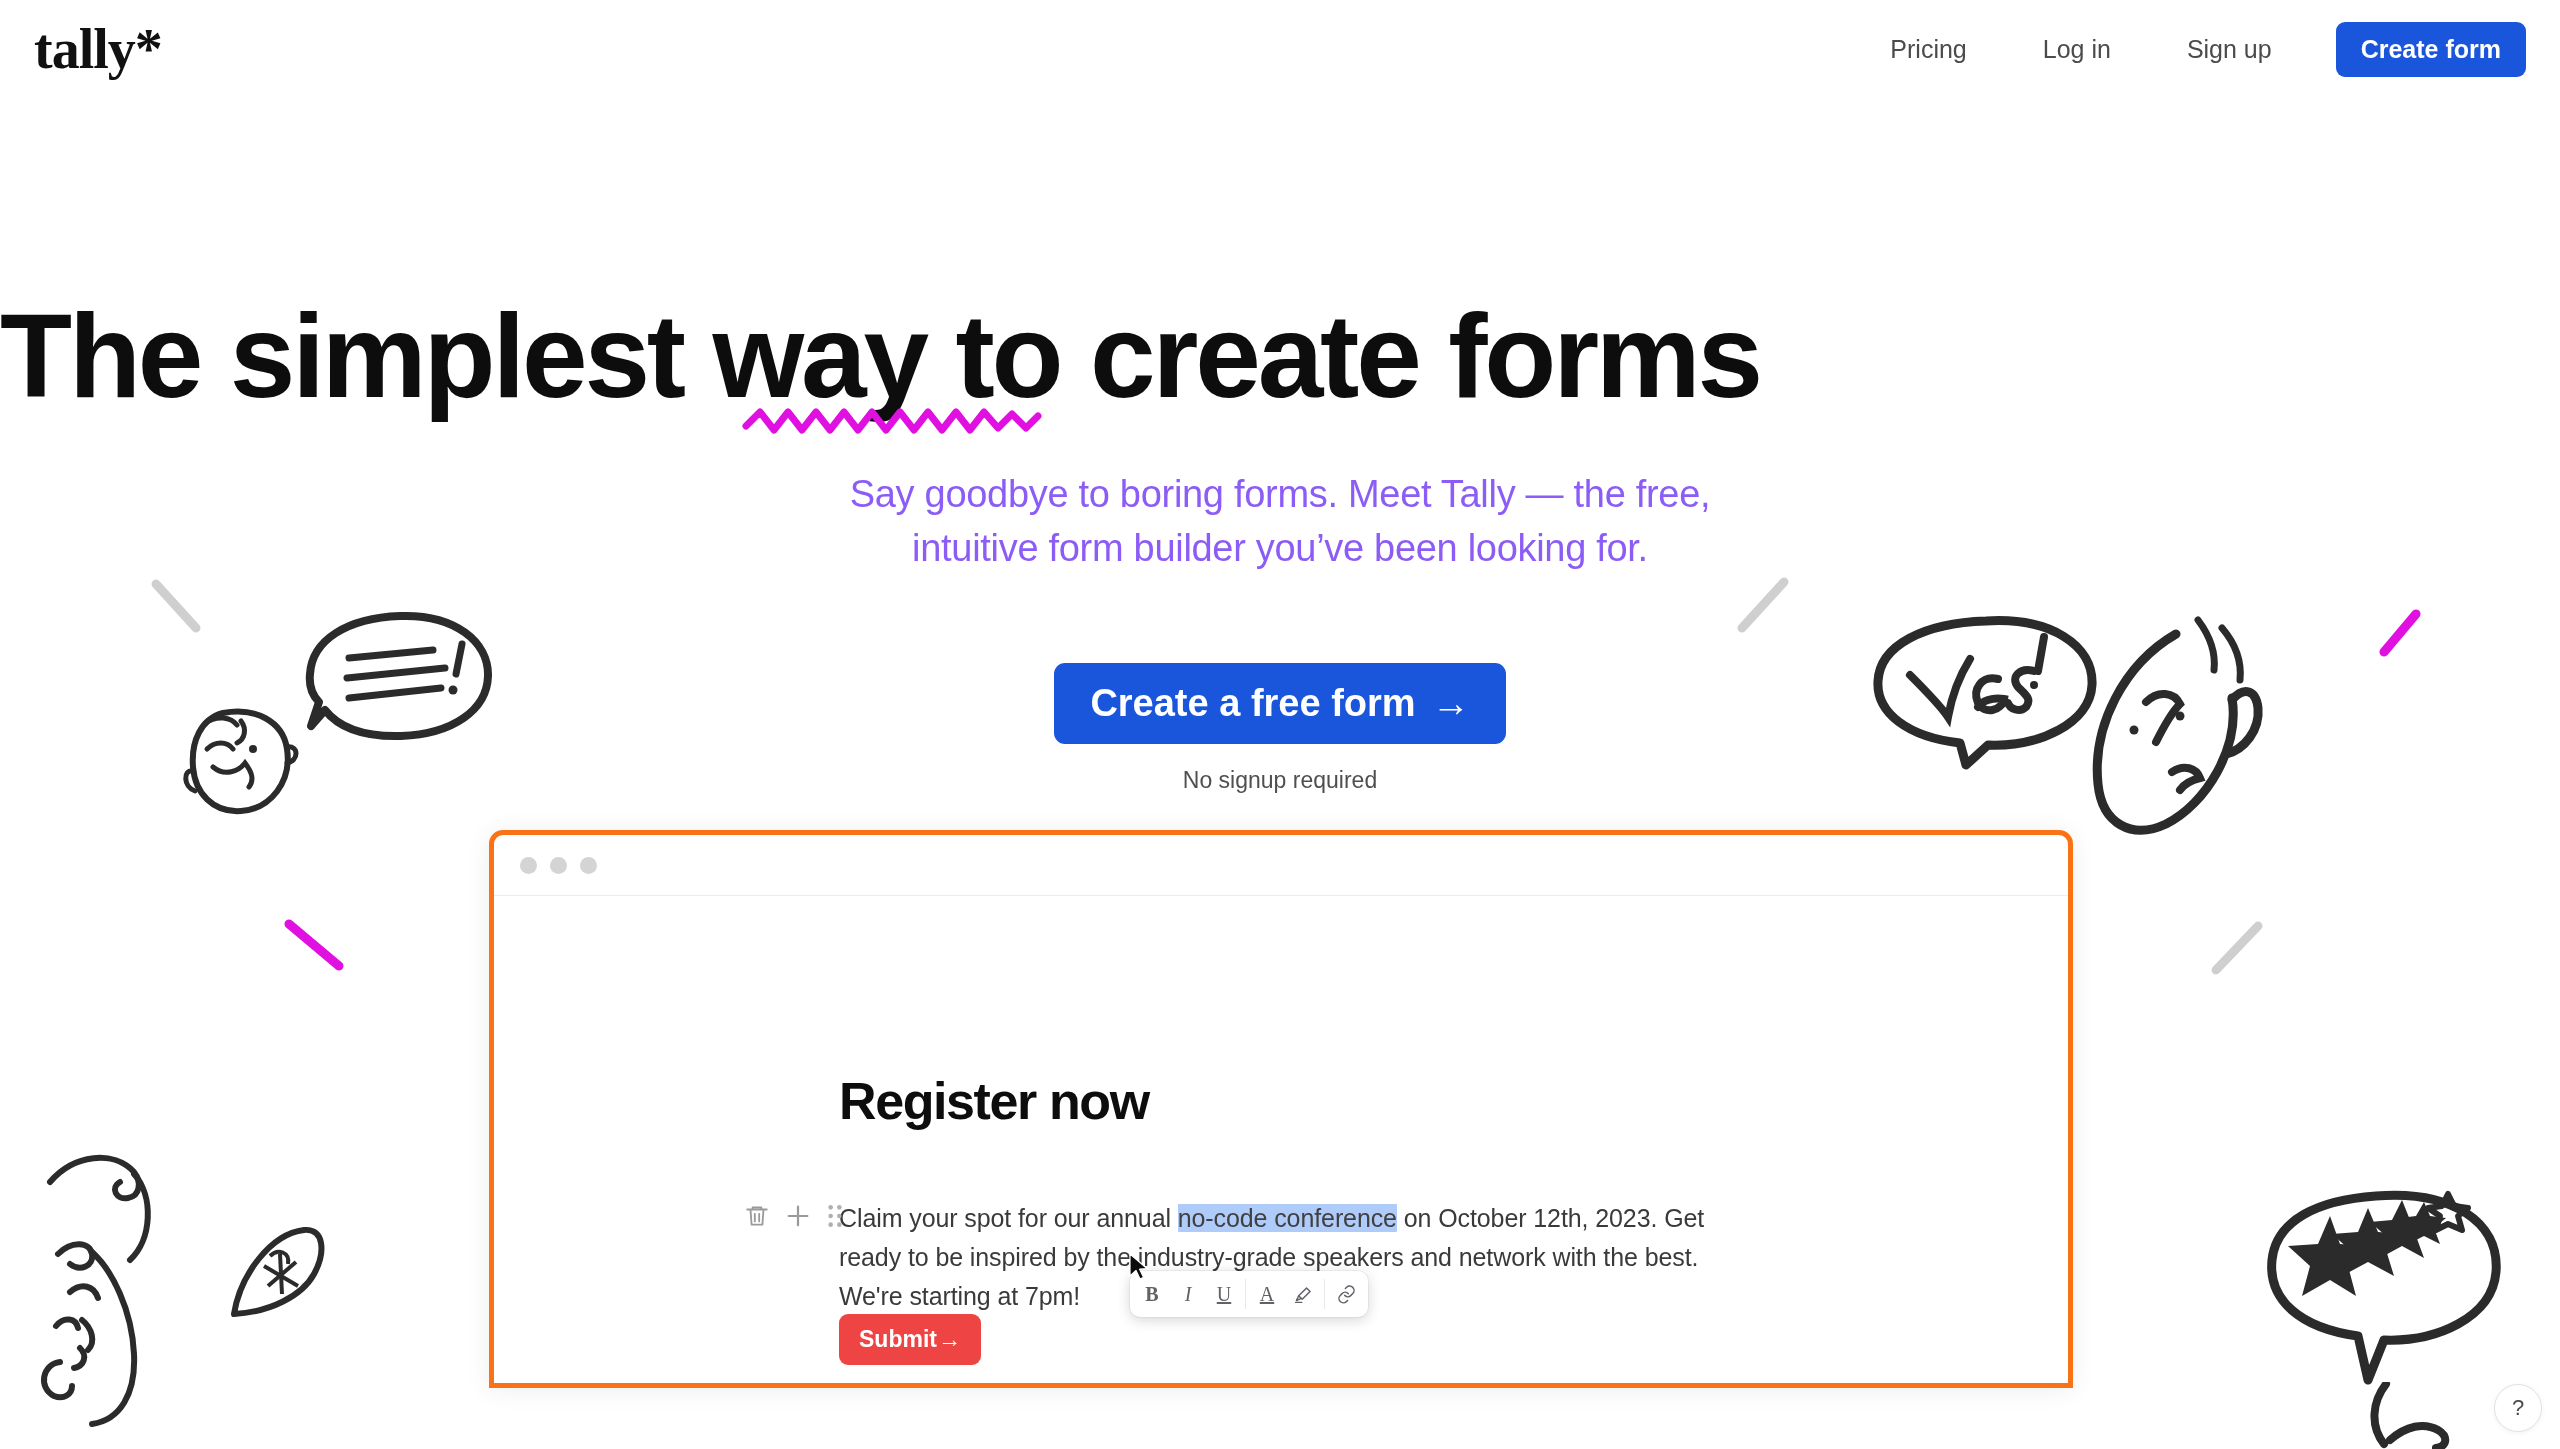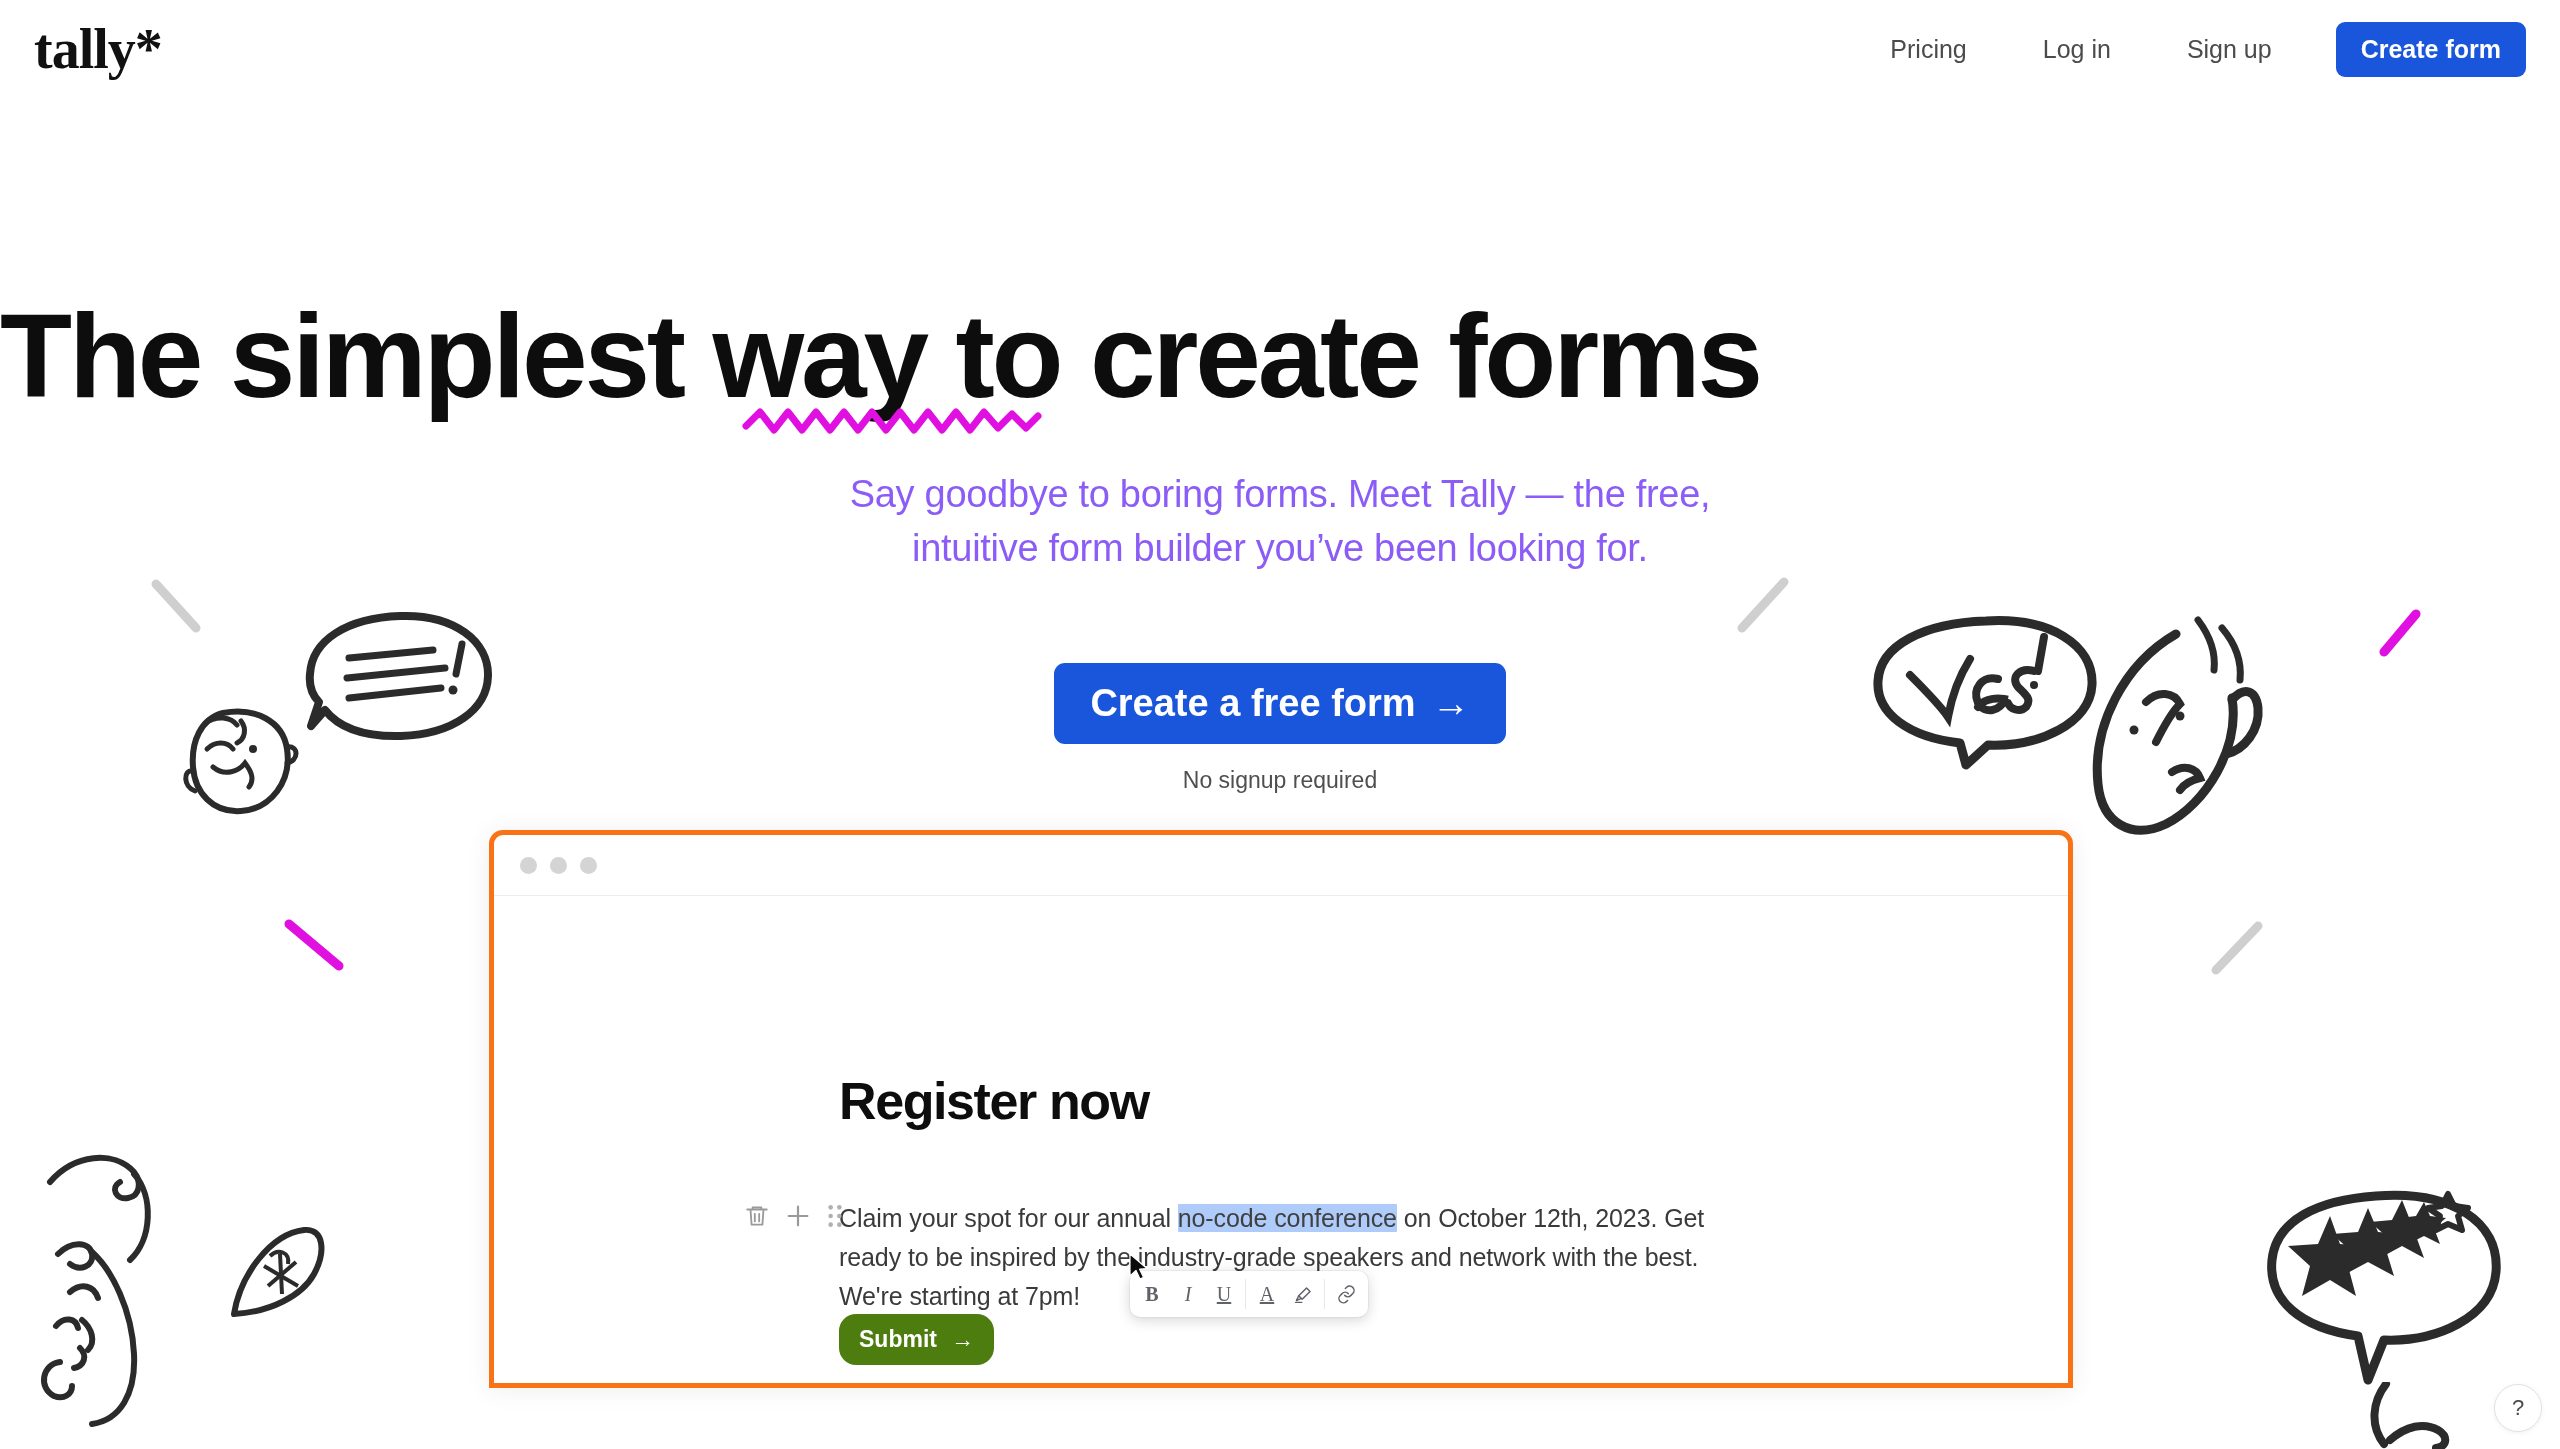--- a/index.html
+++ b/index.html
@@ -80,23 +80,23 @@
     display: flex; align-items: center; gap: 14px; color: #9a9a9a;
   }
   .block-icons span { cursor: pointer; display: inline-flex; }
   .block-text {
     font-size: 25px; color: #3a3a3a; line-height: 1.55; max-width: 900px;
     letter-spacing: -0.1px;
   }
   .sel { background: #aecbfa; color: #404040; border-radius: 1px; }
   .btn-submit {
     position: absolute; top: 418px; left: 345px;
-    background: #4d7c0f; color: #ffffff; border: none; border-radius: 17px;
+    background: #ef4444; color: #ffffff; border: none; border-radius: 9px;
     font-size: 23px; font-weight: 700; padding: 12px 20px;
-    display: inline-flex; align-items: center; gap: 14px; cursor: pointer;
+    display: inline-flex; align-items: center; gap: 1px; cursor: pointer;
     font-family: "Liberation Sans", sans-serif;
   }
 
   
   .rt-toolbar {
     position: absolute; top: 1271px; left: 1130px; z-index: 60;
     background: #ffffff; border-radius: 10px;
     box-shadow: 0 3px 14px rgba(0,0,0,0.17), 0 0 0 1px rgba(0,0,0,0.04);
     display: flex; align-items: stretch; height: 46px; padding: 0 4px;
   }

